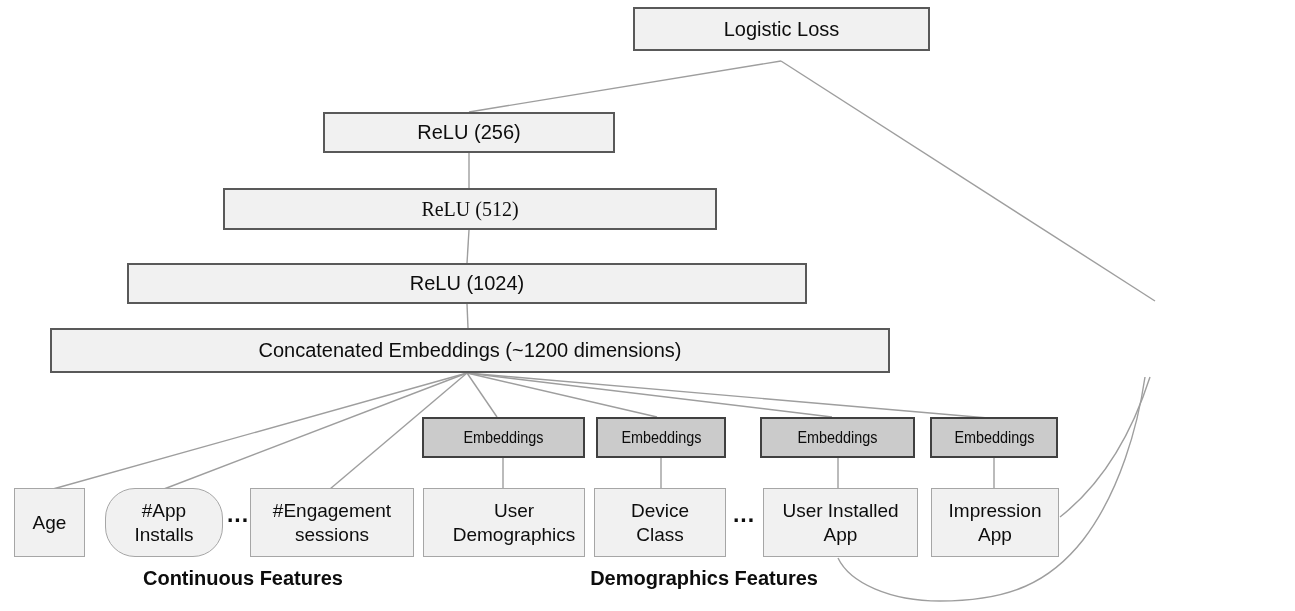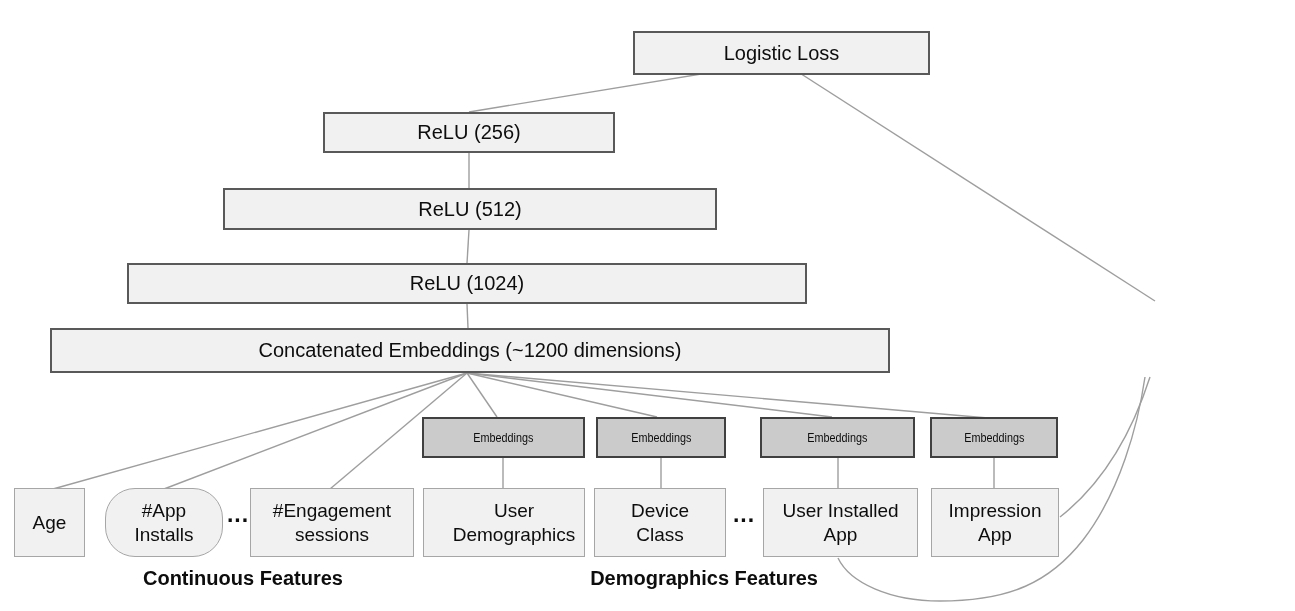--- a/index.html
+++ b/index.html
@@ -21,35 +21,35 @@
     border:2px solid var(--node-border,#595959);
   }
   .layer{font-size:20px;}
   .feature{
     border:1.5px solid var(--feature-border,#a6a6a6);
     font-size:19px;line-height:1.22;
   }
   .embedding{
     background:var(--embedding-fill,#cbcbcb);
     border:2px solid var(--embedding-border,#404040);
-    font-size:12px;
+    font-size:16px;
   }
   .embedding .cond{display:inline-block;transform:scaleX(0.9);}
   .dots{
     position:absolute;font-weight:bold;font-size:23px;letter-spacing:1px;
     text-align:center;line-height:1;
   }
   .group-label{
     position:absolute;font-weight:bold;font-size:20px;text-align:right;
   }
 
   
-  #node-logistic-loss   {left:633px; top:31px;  width:297px; height:44px;}
+  #node-logistic-loss   {left:633px; top:7px;  width:297px; height:44px;}
   #node-relu-256        {left:323px; top:112px; width:292px; height:41px;}
-  #node-relu-512        {left:223px; top:188px; width:494px; height:42px;}
+  #node-relu-512        {left:223px; top:188px; width:494px; height:42px;font-family:Liberation Serif, serif;}
   #node-relu-1024       {left:127px; top:263px; width:680px; height:41px;}
   #node-concat          {left:50px;  top:328px; width:840px; height:45px;}
   #node-cross-product   {left:1028px;top:301px; width:249px; height:75px; line-height:1.3;}
   #node-embeddings-1    {left:422px; top:417px; width:163px; height:41px;}
   #node-embeddings-2    {left:596px; top:417px; width:130px; height:41px;}
   #node-embeddings-3    {left:760px; top:417px; width:155px; height:41px;}
   #node-embeddings-4    {left:930px; top:417px; width:128px; height:41px;}
   #node-age             {left:14px;  top:488px; width:71px;  height:69px;}
   #node-app-installs    {left:105px; top:488px; width:118px; height:69px;border-radius:30px;}
   #node-engagement      {left:250px; top:488px; width:164px; height:69px;}

